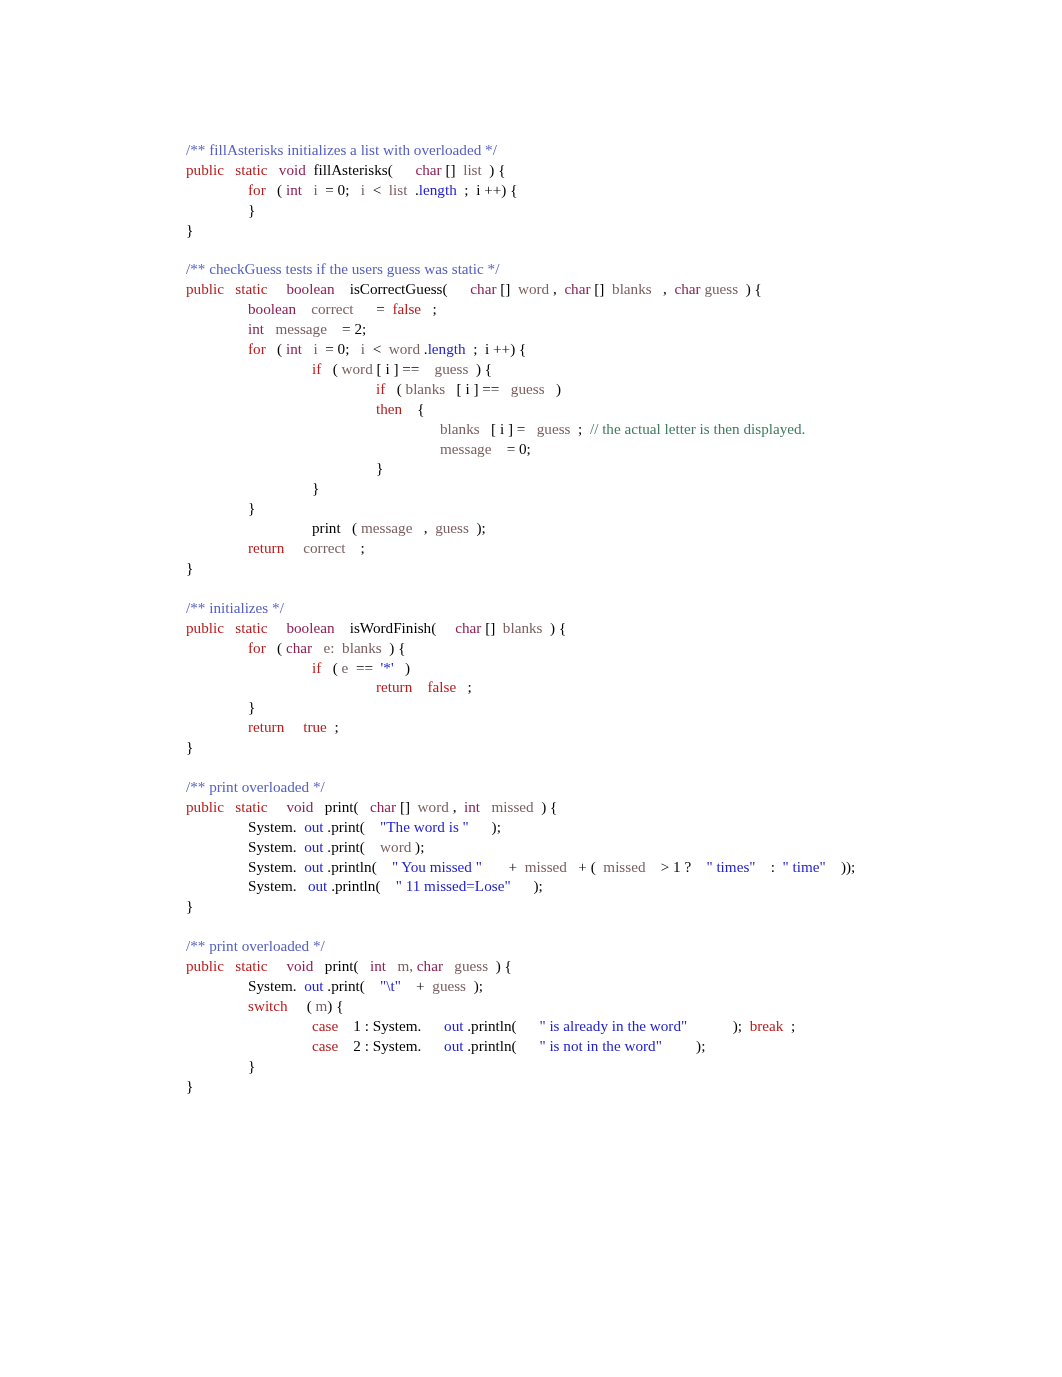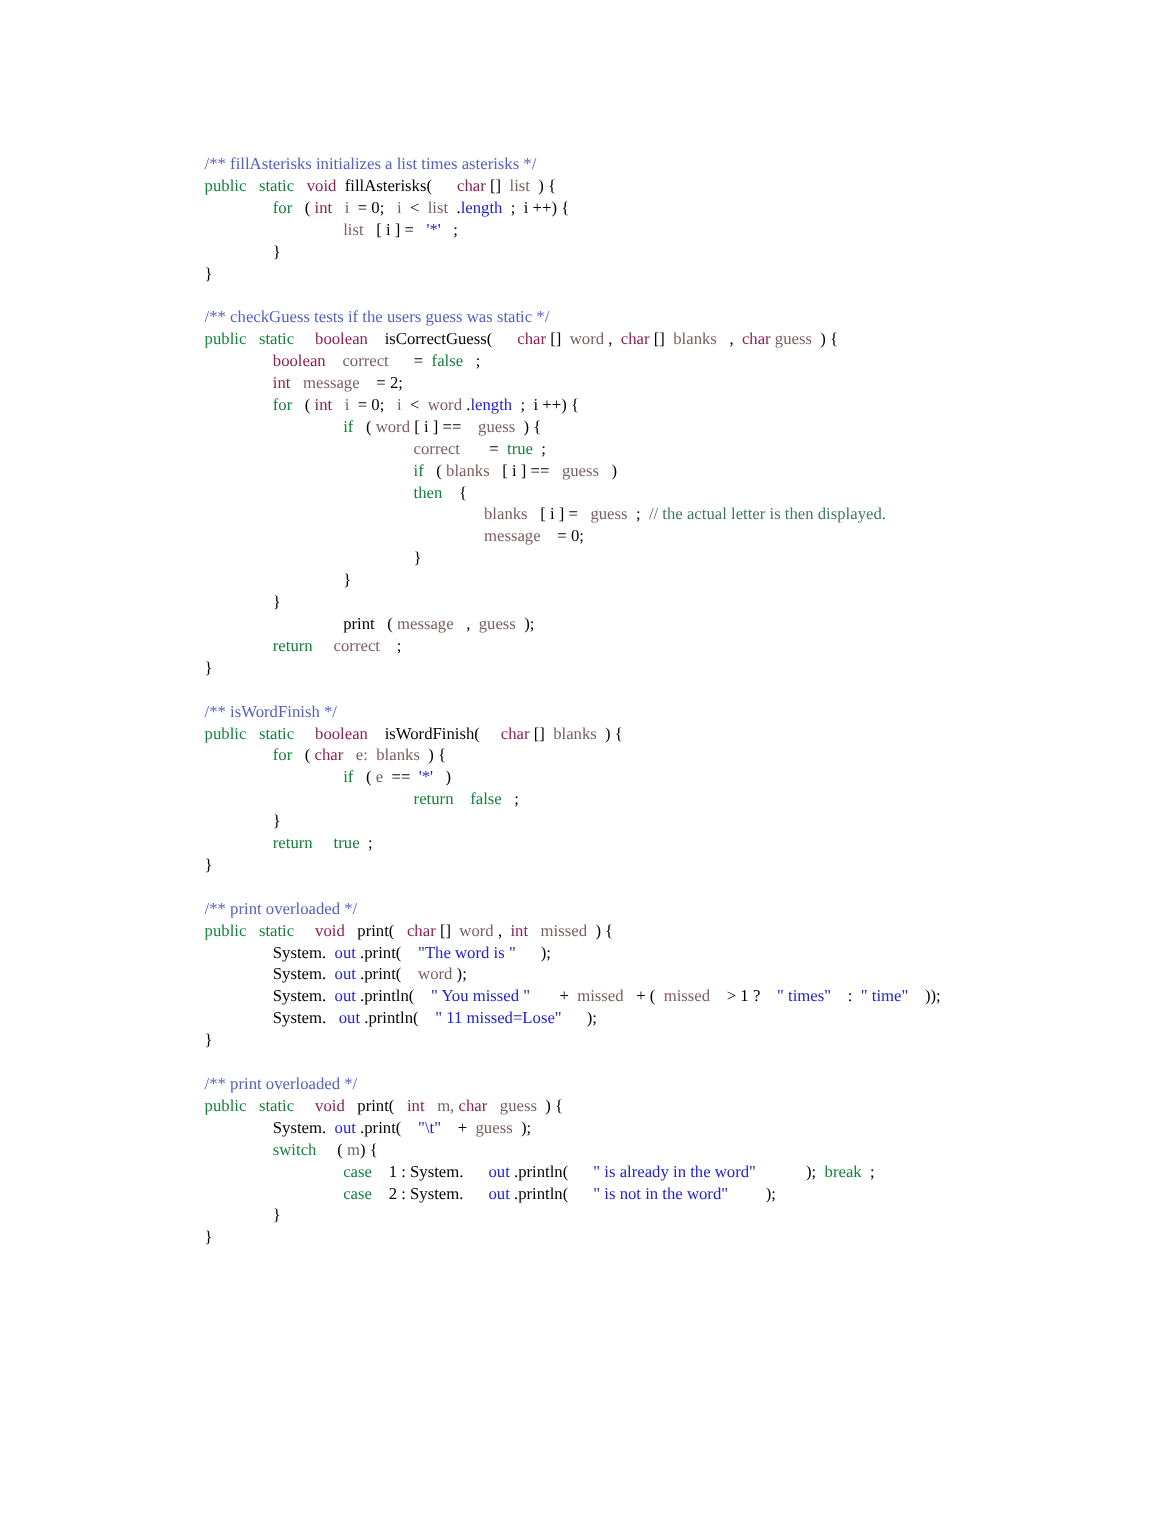--- a/index.html
+++ b/index.html
@@ -33,59 +33,57 @@
     text-indent: 0;
   }
   .blank {
     display: block;
     height: 19.9px;
   }
   .line > .ind { display: inline-block; }
 
   
   .t-plain   { color: #000000; }
-  .t-kw      { color: #15803d; }      
+  .t-kw      { color: #b91c1c; }      
   .t-type    { color: #8B2055; }      
   .t-id      { color: #7B5F5F; }      
   .t-lit     { color: #2222CC; }      
   .t-field   { color: #2222CC; }      
   .t-doc     { color: #5560C0; }      
   .t-cmt     { color: #3F7A5E; }
 </style>
 </head>
 <body>
 
 <div id="page">
   <div class="code-doc" id="code-doc">
-      <div class="line"><span class="ind" style="width: 62px; visibility: hidden;">&nbsp;</span><span class="t-doc">/** fillAsterisks initializes a list times asterisks */</span></div>
+      <div class="line"><span class="ind" style="width: 62px; visibility: hidden;">&nbsp;</span><span class="t-doc">/** fillAsterisks initializes a list with overloaded */</span></div>
       <div class="line"><span class="ind" style="width: 62px; visibility: hidden;">&nbsp;</span><span class="t-kw">public</span><span>&nbsp;&nbsp;&nbsp;</span><span class="t-kw">static</span><span>&nbsp;&nbsp;&nbsp;</span><span class="t-type">void</span><span>&nbsp;&nbsp;</span><span class="t-plain">fillAsterisks(</span><span>&nbsp;&nbsp;&nbsp;&nbsp;&nbsp;&nbsp;</span><span class="t-type">char</span><span>&nbsp;</span><span class="t-plain">[]</span><span>&nbsp;&nbsp;</span><span class="t-id">list</span><span>&nbsp;&nbsp;</span><span class="t-plain">) {</span></div>
       <div class="line"><span class="ind" style="width: 124px; visibility: hidden;">&nbsp;</span><span class="t-kw">for</span><span>&nbsp;&nbsp;&nbsp;</span><span class="t-plain">( </span><span class="t-type">int</span><span>&nbsp;&nbsp;&nbsp;</span><span class="t-id">i</span><span>&nbsp;&nbsp;</span><span class="t-plain">= 0;</span><span>&nbsp;&nbsp;&nbsp;</span><span class="t-id">i</span><span>&nbsp;&nbsp;</span><span class="t-plain">&lt;</span><span>&nbsp;&nbsp;</span><span class="t-id">list</span><span>&nbsp;&nbsp;</span><span class="t-plain">.</span><span class="t-field">length</span><span>&nbsp;&nbsp;</span><span class="t-plain">;</span><span>&nbsp;&nbsp;</span><span class="t-plain">i ++) {</span></div>
-      <div class="line"><span class="ind" style="width: 188px; visibility: hidden;">&nbsp;</span><span class="t-id">list</span><span>&nbsp;&nbsp;&nbsp;</span><span class="t-plain">[ i ] =</span><span>&nbsp;&nbsp;&nbsp;</span><span class="t-lit">'*'</span><span>&nbsp;&nbsp;&nbsp;</span><span class="t-plain">;</span></div>
       <div class="line"><span class="ind" style="width: 124px; visibility: hidden;">&nbsp;</span><span class="t-plain">}</span></div>
       <div class="line"><span class="ind" style="width: 62px; visibility: hidden;">&nbsp;</span><span class="t-plain">}</span></div>
       <div class="blank"></div>
       <div class="line"><span class="ind" style="width: 62px; visibility: hidden;">&nbsp;</span><span class="t-doc">/** checkGuess tests if the users guess was static */</span></div>
       <div class="line"><span class="ind" style="width: 62px; visibility: hidden;">&nbsp;</span><span class="t-kw">public</span><span>&nbsp;&nbsp;&nbsp;</span><span class="t-kw">static</span><span>&nbsp;&nbsp;&nbsp;&nbsp;&nbsp;</span><span class="t-type">boolean</span><span>&nbsp;&nbsp;&nbsp;&nbsp;</span><span class="t-plain">isCorrectGuess(</span><span>&nbsp;&nbsp;&nbsp;&nbsp;&nbsp;&nbsp;</span><span class="t-type">char</span><span>&nbsp;</span><span class="t-plain">[]</span><span>&nbsp;&nbsp;</span><span class="t-id">word</span><span class="t-plain"> ,</span><span>&nbsp;&nbsp;</span><span class="t-type">char</span><span>&nbsp;</span><span class="t-plain">[]</span><span>&nbsp;&nbsp;</span><span class="t-id">blanks</span><span>&nbsp;&nbsp;&nbsp;</span><span class="t-plain">,</span><span>&nbsp;&nbsp;</span><span class="t-type">char</span><span>&nbsp;</span><span class="t-id">guess</span><span>&nbsp;&nbsp;</span><span class="t-plain">) {</span></div>
       <div class="line"><span class="ind" style="width: 124px; visibility: hidden;">&nbsp;</span><span class="t-type">boolean</span><span>&nbsp;&nbsp;&nbsp;&nbsp;</span><span class="t-id">correct</span><span>&nbsp;&nbsp;&nbsp;&nbsp;&nbsp;&nbsp;</span><span class="t-plain">=</span><span>&nbsp;&nbsp;</span><span class="t-kw">false</span><span>&nbsp;&nbsp;&nbsp;</span><span class="t-plain">;</span></div>
       <div class="line"><span class="ind" style="width: 124px; visibility: hidden;">&nbsp;</span><span class="t-type">int</span><span>&nbsp;&nbsp;&nbsp;</span><span class="t-id">message</span><span>&nbsp;&nbsp;&nbsp;&nbsp;</span><span class="t-plain">= 2;</span></div>
       <div class="line"><span class="ind" style="width: 124px; visibility: hidden;">&nbsp;</span><span class="t-kw">for</span><span>&nbsp;&nbsp;&nbsp;</span><span class="t-plain">( </span><span class="t-type">int</span><span>&nbsp;&nbsp;&nbsp;</span><span class="t-id">i</span><span>&nbsp;&nbsp;</span><span class="t-plain">= 0;</span><span>&nbsp;&nbsp;&nbsp;</span><span class="t-id">i</span><span>&nbsp;&nbsp;</span><span class="t-plain">&lt;</span><span>&nbsp;&nbsp;</span><span class="t-id">word</span><span>&nbsp;</span><span class="t-plain">.</span><span class="t-field">length</span><span>&nbsp;&nbsp;</span><span class="t-plain">;</span><span>&nbsp;&nbsp;</span><span class="t-plain">i ++) {</span></div>
       <div class="line"><span class="ind" style="width: 188px; visibility: hidden;">&nbsp;</span><span class="t-kw">if</span><span>&nbsp;&nbsp;&nbsp;</span><span class="t-plain">( </span><span class="t-id">word</span><span>&nbsp;</span><span class="t-plain">[ i ] ==</span><span>&nbsp;&nbsp;&nbsp;&nbsp;</span><span class="t-id">guess</span><span>&nbsp;&nbsp;</span><span class="t-plain">) {</span></div>
-      <div class="line"><span class="ind" style="width: 252px; visibility: hidden;">&nbsp;</span><span class="t-id">correct</span><span>&nbsp;&nbsp;&nbsp;&nbsp;&nbsp;&nbsp;&nbsp;</span><span class="t-plain">=</span><span>&nbsp;&nbsp;</span><span class="t-kw">true</span><span>&nbsp;&nbsp;</span><span class="t-plain">;</span></div>
       <div class="line"><span class="ind" style="width: 252px; visibility: hidden;">&nbsp;</span><span class="t-kw">if</span><span>&nbsp;&nbsp;&nbsp;</span><span class="t-plain">( </span><span class="t-id">blanks</span><span>&nbsp;&nbsp;&nbsp;</span><span class="t-plain">[ i ] ==</span><span>&nbsp;&nbsp;&nbsp;</span><span class="t-id">guess</span><span>&nbsp;&nbsp;&nbsp;</span><span class="t-plain">)</span></div>
       <div class="line"><span class="ind" style="width: 252px; visibility: hidden;">&nbsp;</span><span class="t-kw">then</span><span>&nbsp;&nbsp;&nbsp;&nbsp;</span><span class="t-plain">{</span></div>
       <div class="line"><span class="ind" style="width: 316px; visibility: hidden;">&nbsp;</span><span class="t-id">blanks</span><span>&nbsp;&nbsp;&nbsp;</span><span class="t-plain">[ i ] =</span><span>&nbsp;&nbsp;&nbsp;</span><span class="t-id">guess</span><span>&nbsp;&nbsp;</span><span class="t-plain">;</span><span>&nbsp;&nbsp;</span><span class="t-cmt">// the actual letter is then displayed.</span></div>
       <div class="line"><span class="ind" style="width: 316px; visibility: hidden;">&nbsp;</span><span class="t-id">message</span><span>&nbsp;&nbsp;&nbsp;&nbsp;</span><span class="t-plain">= 0;</span></div>
       <div class="line"><span class="ind" style="width: 252px; visibility: hidden;">&nbsp;</span><span class="t-plain">}</span></div>
       <div class="line"><span class="ind" style="width: 188px; visibility: hidden;">&nbsp;</span><span class="t-plain">}</span></div>
       <div class="line"><span class="ind" style="width: 124px; visibility: hidden;">&nbsp;</span><span class="t-plain">}</span></div>
       <div class="line"><span class="ind" style="width: 188px; visibility: hidden;">&nbsp;</span><span class="t-plain">print</span><span>&nbsp;&nbsp;&nbsp;</span><span class="t-plain">( </span><span class="t-id">message</span><span>&nbsp;&nbsp;&nbsp;</span><span class="t-plain">,</span><span>&nbsp;&nbsp;</span><span class="t-id">guess</span><span>&nbsp;&nbsp;</span><span class="t-plain">);</span></div>
       <div class="line"><span class="ind" style="width: 124px; visibility: hidden;">&nbsp;</span><span class="t-kw">return</span><span>&nbsp;&nbsp;&nbsp;&nbsp;&nbsp;</span><span class="t-id">correct</span><span>&nbsp;&nbsp;&nbsp;&nbsp;</span><span class="t-plain">;</span></div>
       <div class="line"><span class="ind" style="width: 62px; visibility: hidden;">&nbsp;</span><span class="t-plain">}</span></div>
       <div class="blank"></div>
-      <div class="line"><span class="ind" style="width: 62px; visibility: hidden;">&nbsp;</span><span class="t-doc">/** isWordFinish */</span></div>
+      <div class="line"><span class="ind" style="width: 62px; visibility: hidden;">&nbsp;</span><span class="t-doc">/** initializes */</span></div>
       <div class="line"><span class="ind" style="width: 62px; visibility: hidden;">&nbsp;</span><span class="t-kw">public</span><span>&nbsp;&nbsp;&nbsp;</span><span class="t-kw">static</span><span>&nbsp;&nbsp;&nbsp;&nbsp;&nbsp;</span><span class="t-type">boolean</span><span>&nbsp;&nbsp;&nbsp;&nbsp;</span><span class="t-plain">isWordFinish(</span><span>&nbsp;&nbsp;&nbsp;&nbsp;&nbsp;</span><span class="t-type">char</span><span>&nbsp;</span><span class="t-plain">[]</span><span>&nbsp;&nbsp;</span><span class="t-id">blanks</span><span>&nbsp;&nbsp;</span><span class="t-plain">) {</span></div>
       <div class="line"><span class="ind" style="width: 124px; visibility: hidden;">&nbsp;</span><span class="t-kw">for</span><span>&nbsp;&nbsp;&nbsp;</span><span class="t-plain">( </span><span class="t-type">char</span><span>&nbsp;&nbsp;&nbsp;</span><span class="t-id">e:</span><span>&nbsp;&nbsp;</span><span class="t-id">blanks</span><span>&nbsp;&nbsp;</span><span class="t-plain">) {</span></div>
       <div class="line"><span class="ind" style="width: 188px; visibility: hidden;">&nbsp;</span><span class="t-kw">if</span><span>&nbsp;&nbsp;&nbsp;</span><span class="t-plain">( </span><span class="t-id">e</span><span>&nbsp;&nbsp;</span><span class="t-plain">==</span><span>&nbsp;&nbsp;</span><span class="t-lit">'*'</span><span>&nbsp;&nbsp;&nbsp;</span><span class="t-plain">)</span></div>
       <div class="line"><span class="ind" style="width: 252px; visibility: hidden;">&nbsp;</span><span class="t-kw">return</span><span>&nbsp;&nbsp;&nbsp;&nbsp;</span><span class="t-kw">false</span><span>&nbsp;&nbsp;&nbsp;</span><span class="t-plain">;</span></div>
       <div class="line"><span class="ind" style="width: 124px; visibility: hidden;">&nbsp;</span><span class="t-plain">}</span></div>
       <div class="line"><span class="ind" style="width: 124px; visibility: hidden;">&nbsp;</span><span class="t-kw">return</span><span>&nbsp;&nbsp;&nbsp;&nbsp;&nbsp;</span><span class="t-kw">true</span><span>&nbsp;&nbsp;</span><span class="t-plain">;</span></div>
       <div class="line"><span class="ind" style="width: 62px; visibility: hidden;">&nbsp;</span><span class="t-plain">}</span></div>
       <div class="blank"></div>
       <div class="line"><span class="ind" style="width: 62px; visibility: hidden;">&nbsp;</span><span class="t-doc">/** print overloaded */</span></div>
       <div class="line"><span class="ind" style="width: 62px; visibility: hidden;">&nbsp;</span><span class="t-kw">public</span><span>&nbsp;&nbsp;&nbsp;</span><span class="t-kw">static</span><span>&nbsp;&nbsp;&nbsp;&nbsp;&nbsp;</span><span class="t-type">void</span><span>&nbsp;&nbsp;&nbsp;</span><span class="t-plain">print(</span><span>&nbsp;&nbsp;&nbsp;</span><span class="t-type">char</span><span>&nbsp;</span><span class="t-plain">[]</span><span>&nbsp;&nbsp;</span><span class="t-id">word</span><span class="t-plain"> ,</span><span>&nbsp;&nbsp;</span><span class="t-type">int</span><span>&nbsp;&nbsp;&nbsp;</span><span class="t-id">missed</span><span>&nbsp;&nbsp;</span><span class="t-plain">) {</span></div>

